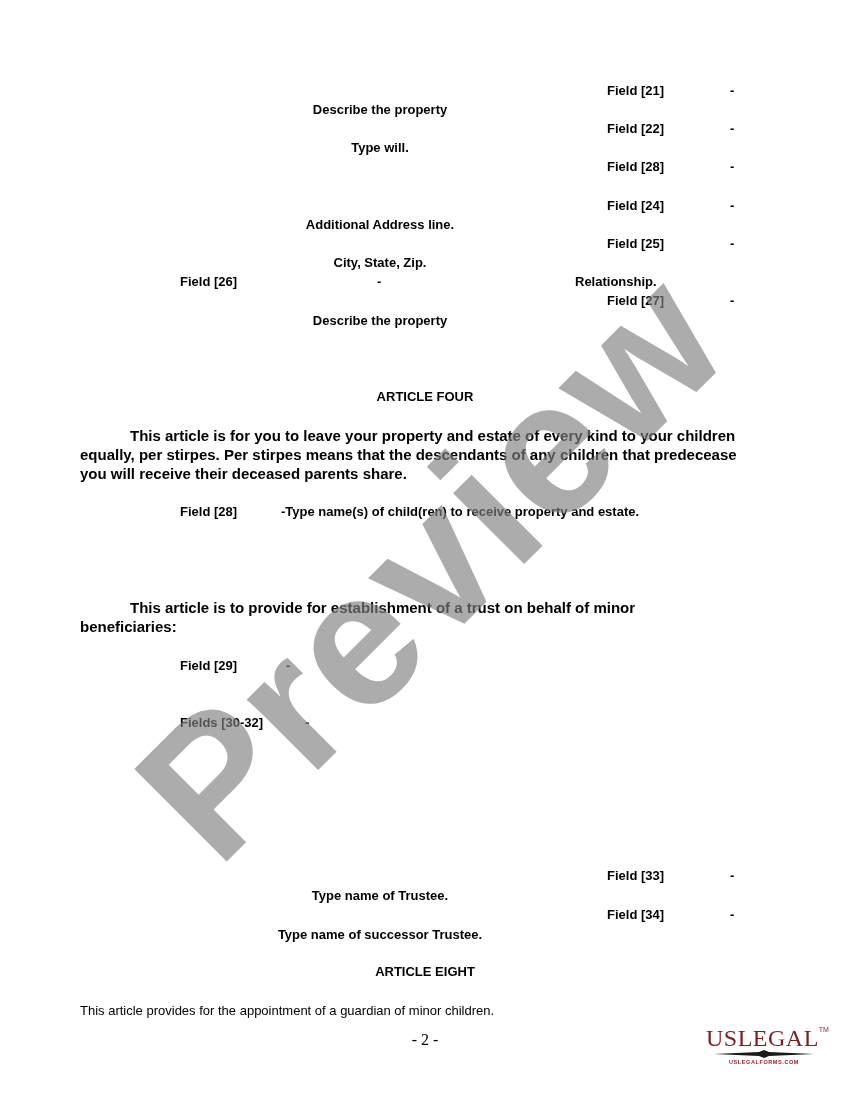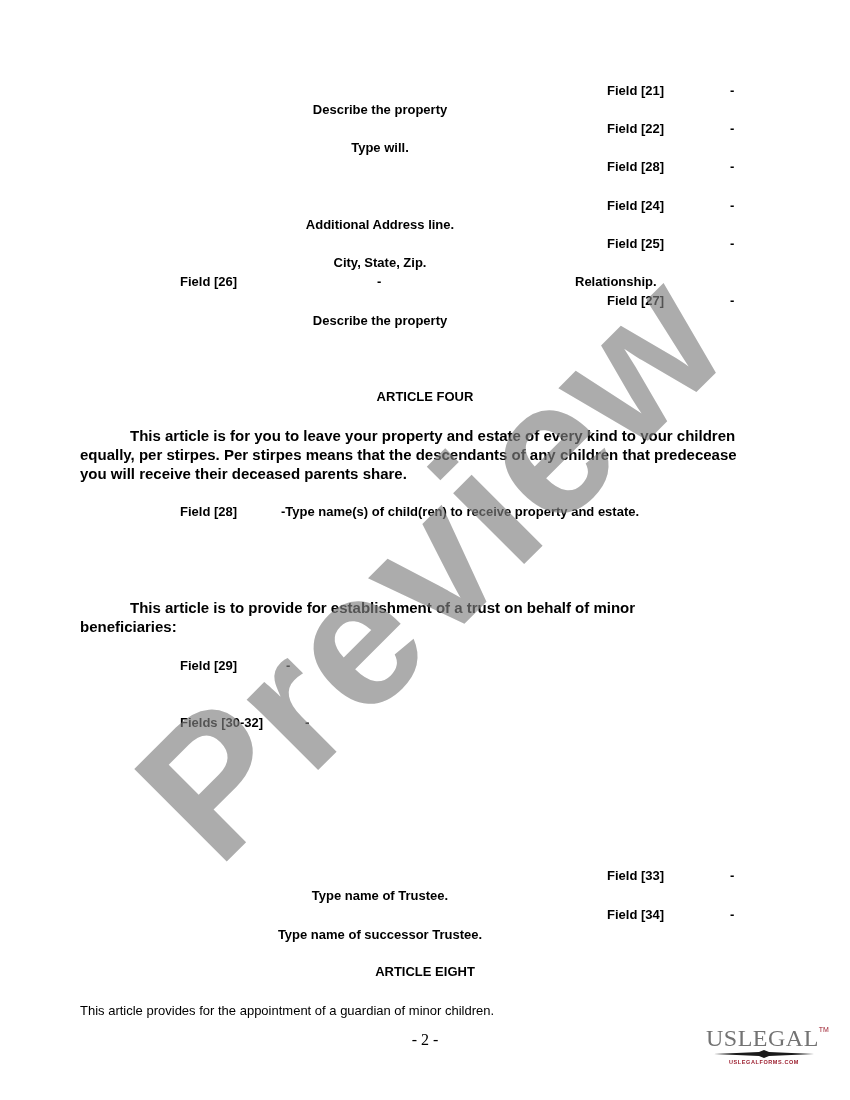--- a/index.html
+++ b/index.html
@@ -13,21 +13,21 @@
     .indent { text-indent: 50px; }
     .watermark {
       position: absolute; left: 50px; top: 470px; width: 760px; text-align: center;
       font-family: "Liberation Sans", sans-serif; font-weight: bold; font-size: 190px;
       color: rgba(128,128,128,0.65); transform: rotate(-45deg); transform-origin: 50% 50%;
       line-height: 190px; letter-spacing: 2px; pointer-events: none;
     }
     .pagenum { position: absolute; left: 0; width: 850px; top: 1031px; text-align: center;
                font-family: "Liberation Serif", serif; font-size: 16px; }
     .logo { position: absolute; left: 706px; top: 1026px; width: 116px; height: 42px; }
-    .logo-text { font-family: "Liberation Serif", serif; font-size: 24px; color: #737373; letter-spacing: 0.5px; line-height: 24px; }
+    .logo-text { font-family: "Liberation Serif", serif; font-size: 24px; color: #7f1d1d; letter-spacing: 0.5px; line-height: 24px; }
     .logo-tm { font-size: 7px; vertical-align: top; color: #9b1c2c; }
     .logo-url { font-size: 5.5px; color: #9b1c2c; text-align: center; letter-spacing: 0.6px; margin-top: 1px; font-family: "Liberation Sans", sans-serif; font-weight: bold; }
   </style>
 </head>
 <body>
 
 <div class="page">
 
   <span class="t" style="left:607px;top:81px">Field [21]</span>
   <span class="t" style="left:730px;top:81px">-</span>

